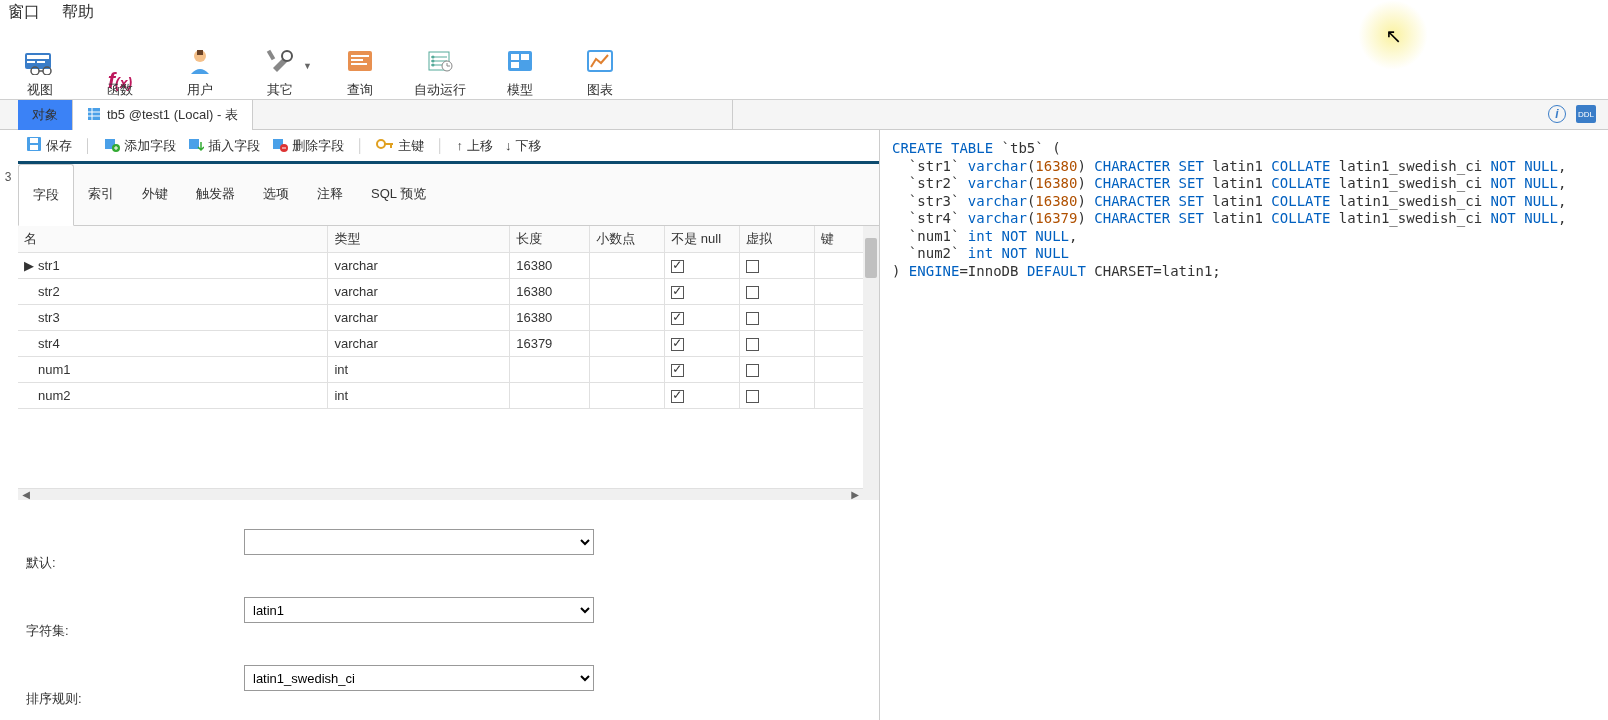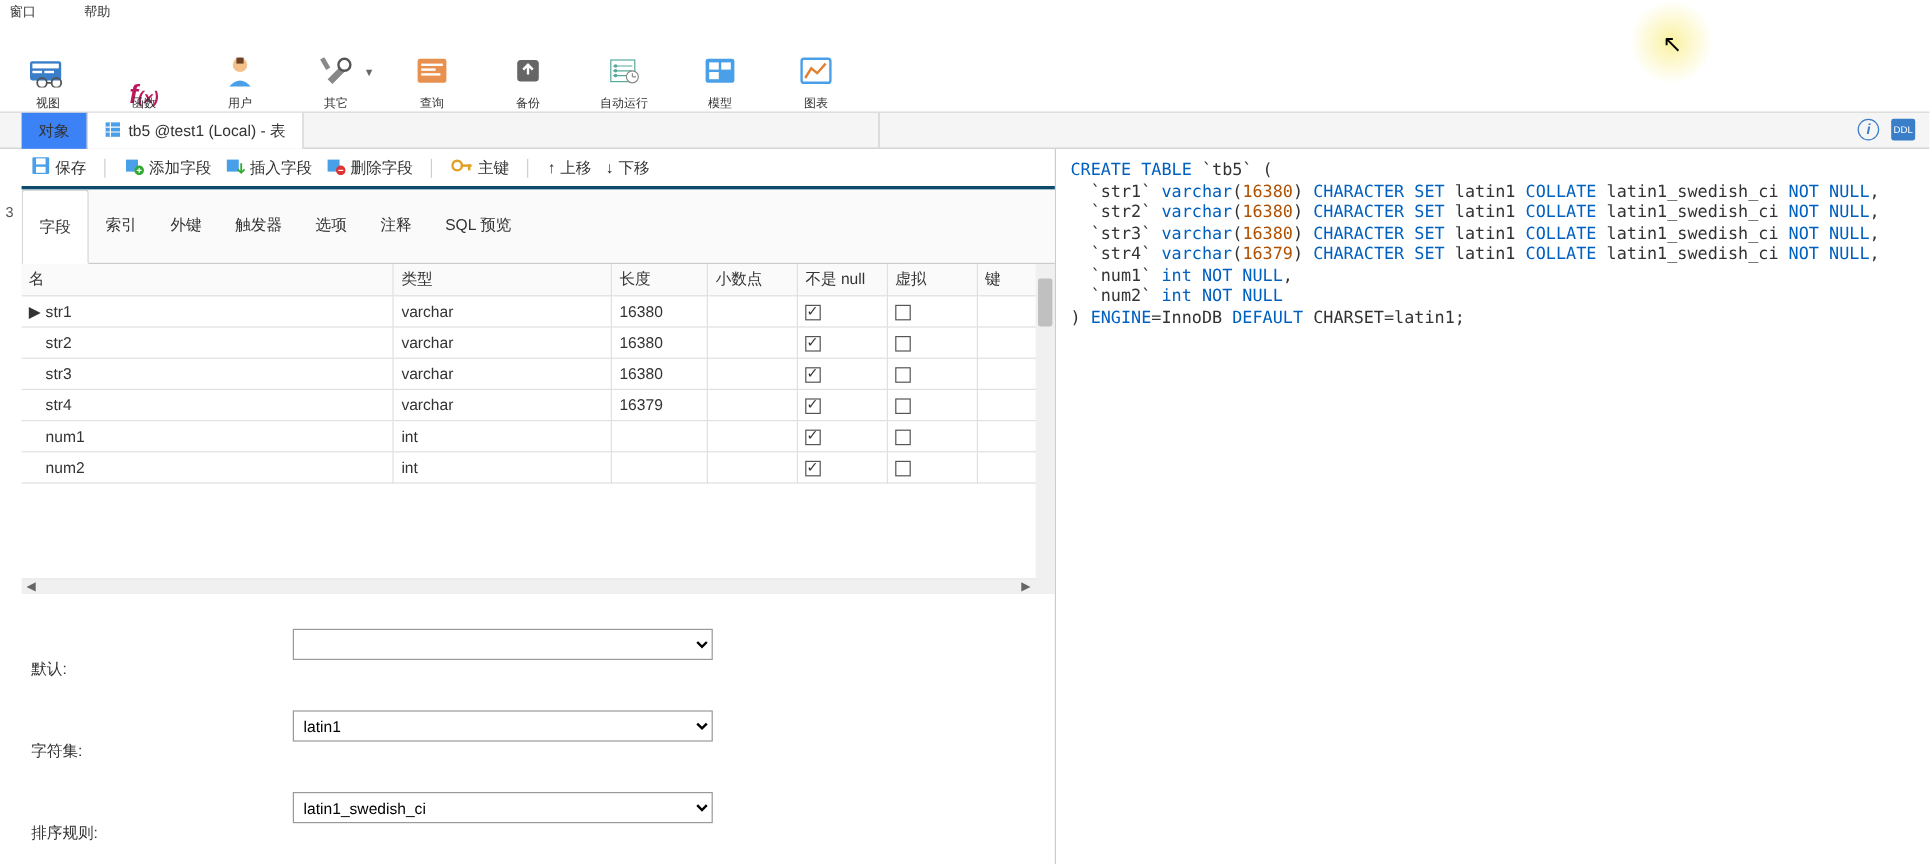--- a/index.html
+++ b/index.html
@@ -1,26 +1,26 @@
 <!DOCTYPE html>
 <html><head>
 <meta charset="utf-8">
 <style>
 * { box-sizing: border-box; margin: 0; padding: 0; }
 body { font-family: "Microsoft YaHei", "Segoe UI", sans-serif; font-size: 13px; color: #333; background: #fff; width: 1608px; height: 720px; overflow: hidden; }
 
 
-.top-menu { display: flex; gap: 40px; padding: 2px 8px; font-size: 11px; background: #fff; }
+.top-menu { display: flex; gap: 22px; padding: 2px 8px; font-size: 16px; background: #fff; }
 .top-menu span { cursor: pointer; }
 
 
 .toolbar { display: flex; gap: 0; padding: 4px 0 0 0; border-bottom: 1px solid #d0d0d0; background: #fff; }
 .toolbar-item { display: flex; flex-direction: column; align-items: center; justify-content: flex-end; width: 80px; height: 70px; cursor: pointer; position: relative; }
 .toolbar-item .icon-box { width: 36px; height: 36px; display: flex; align-items: center; justify-content: center; }
-.toolbar-item .label { font-size: 10px; margin-top: 2px; }
+.toolbar-item .label { font-size: 13px; margin-top: 2px; }
 .toolbar-item .chevron { position: absolute; right: 8px; bottom: 28px; font-size: 9px; color: #666; }
 
 
 .tab-bar { display: flex; height: 30px; background: #f5f5f5; border-bottom: 1px solid #ccc; }
 .tab { display: flex; align-items: center; padding: 0 14px; height: 30px; border-right: 1px solid #ccc; cursor: pointer; font-size: 13px; gap: 6px; }
 .tab.inactive { background: #3b82f6; }
 .tab.active { background: #fff; }
 .tab-blank { flex: 0 0 480px; border-right: 1px solid #ccc; }
 
 
@@ -140,29 +140,20 @@
           <rect x="7" y="8" width="18" height="2" fill="#fff"></rect>
           <rect x="7" y="12" width="12" height="2" fill="#fff"></rect>
           <rect x="7" y="16" width="16" height="2" fill="#fff"></rect>
         </svg>
     </div>
     <span class="label">查询</span>
   </div>
   <div class="toolbar-item">
     <div class="icon-box">
       <svg width="30" height="30">
-          <rect x="6" y="6" width="18" height="18" rx="3" fill="#666"></rect>
-          <path d="M15 10 L15 18 M11 14 L15 10 L19 14" stroke="#fff" stroke-width="2" fill="none"></path>
-        </svg>
-    </div>
-    <span class="label">备份</span>
-  </div>
-  <div class="toolbar-item">
-    <div class="icon-box">
-      <svg width="30" height="30">
           <rect x="4" y="6" width="20" height="18" fill="#fff" stroke="#5a9"></rect>
           <line x1="6" y1="11" x2="22" y2="11" stroke="#5a9"></line>
           <line x1="6" y1="15" x2="22" y2="15" stroke="#5a9"></line>
           <line x1="6" y1="19" x2="22" y2="19" stroke="#5a9"></line>
           <circle cx="8" cy="11" r="1.5" fill="#5a9"></circle>
           <circle cx="8" cy="15" r="1.5" fill="#5a9"></circle>
           <circle cx="8" cy="19" r="1.5" fill="#5a9"></circle>
           <circle cx="22" cy="20" r="5" fill="#fff" stroke="#888"></circle>
           <line x1="22" y1="20" x2="22" y2="17" stroke="#888"></line>
           <line x1="22" y1="20" x2="25" y2="20" stroke="#888"></line>

